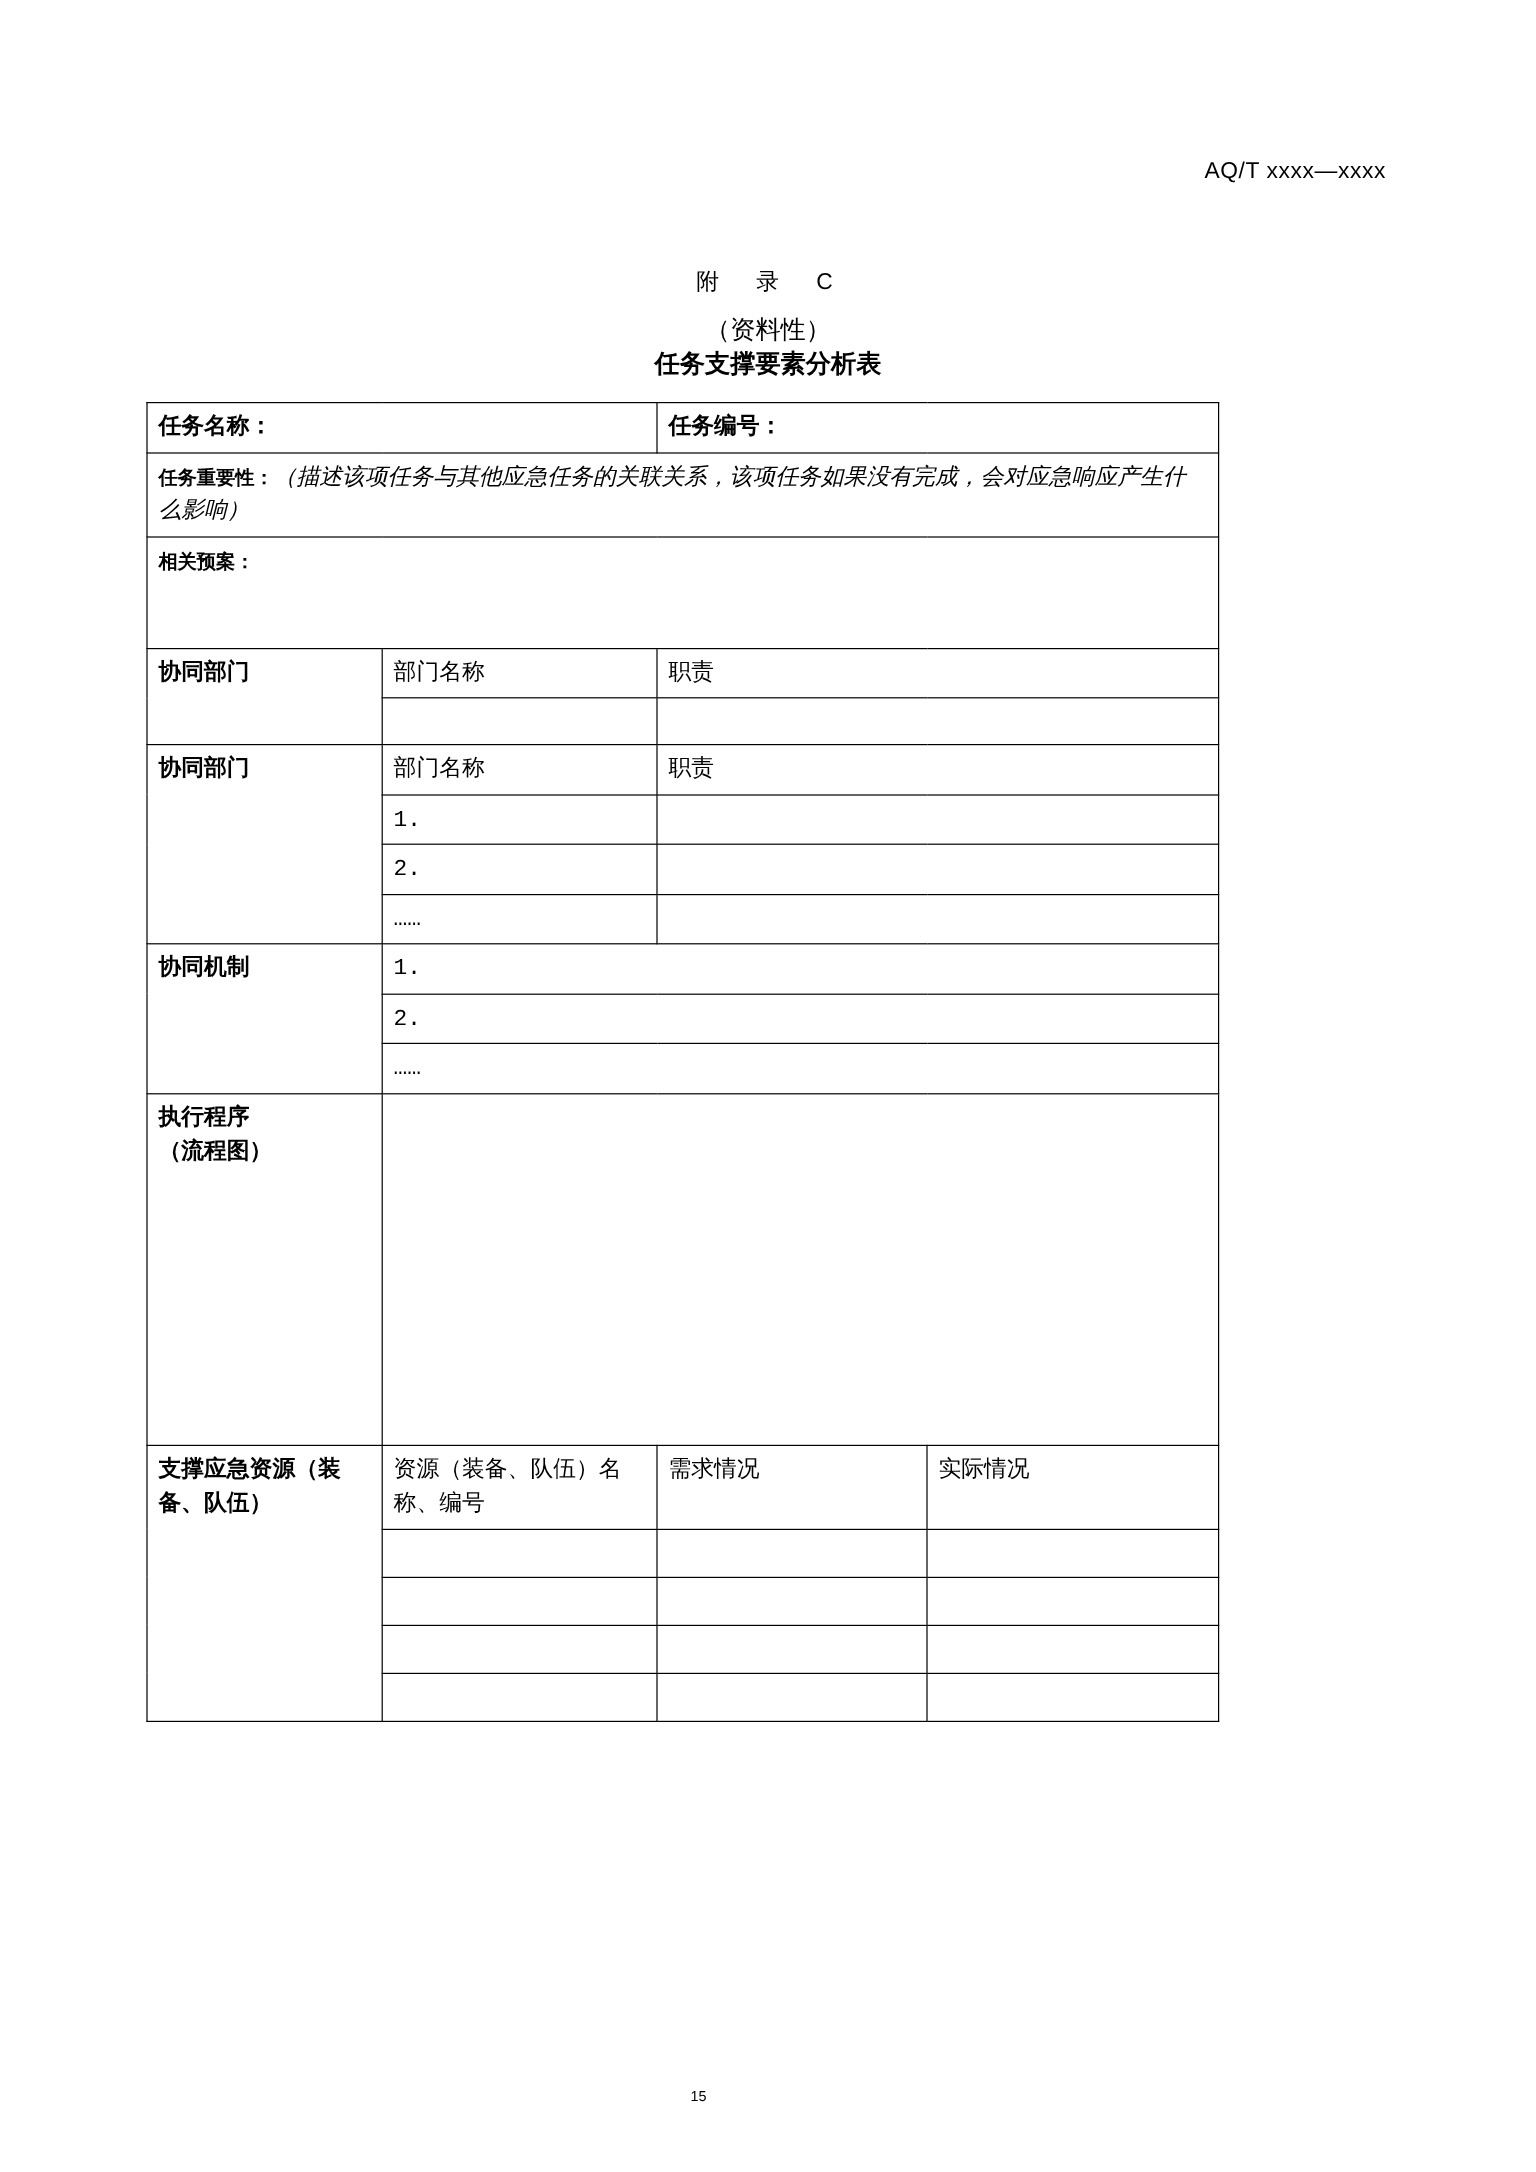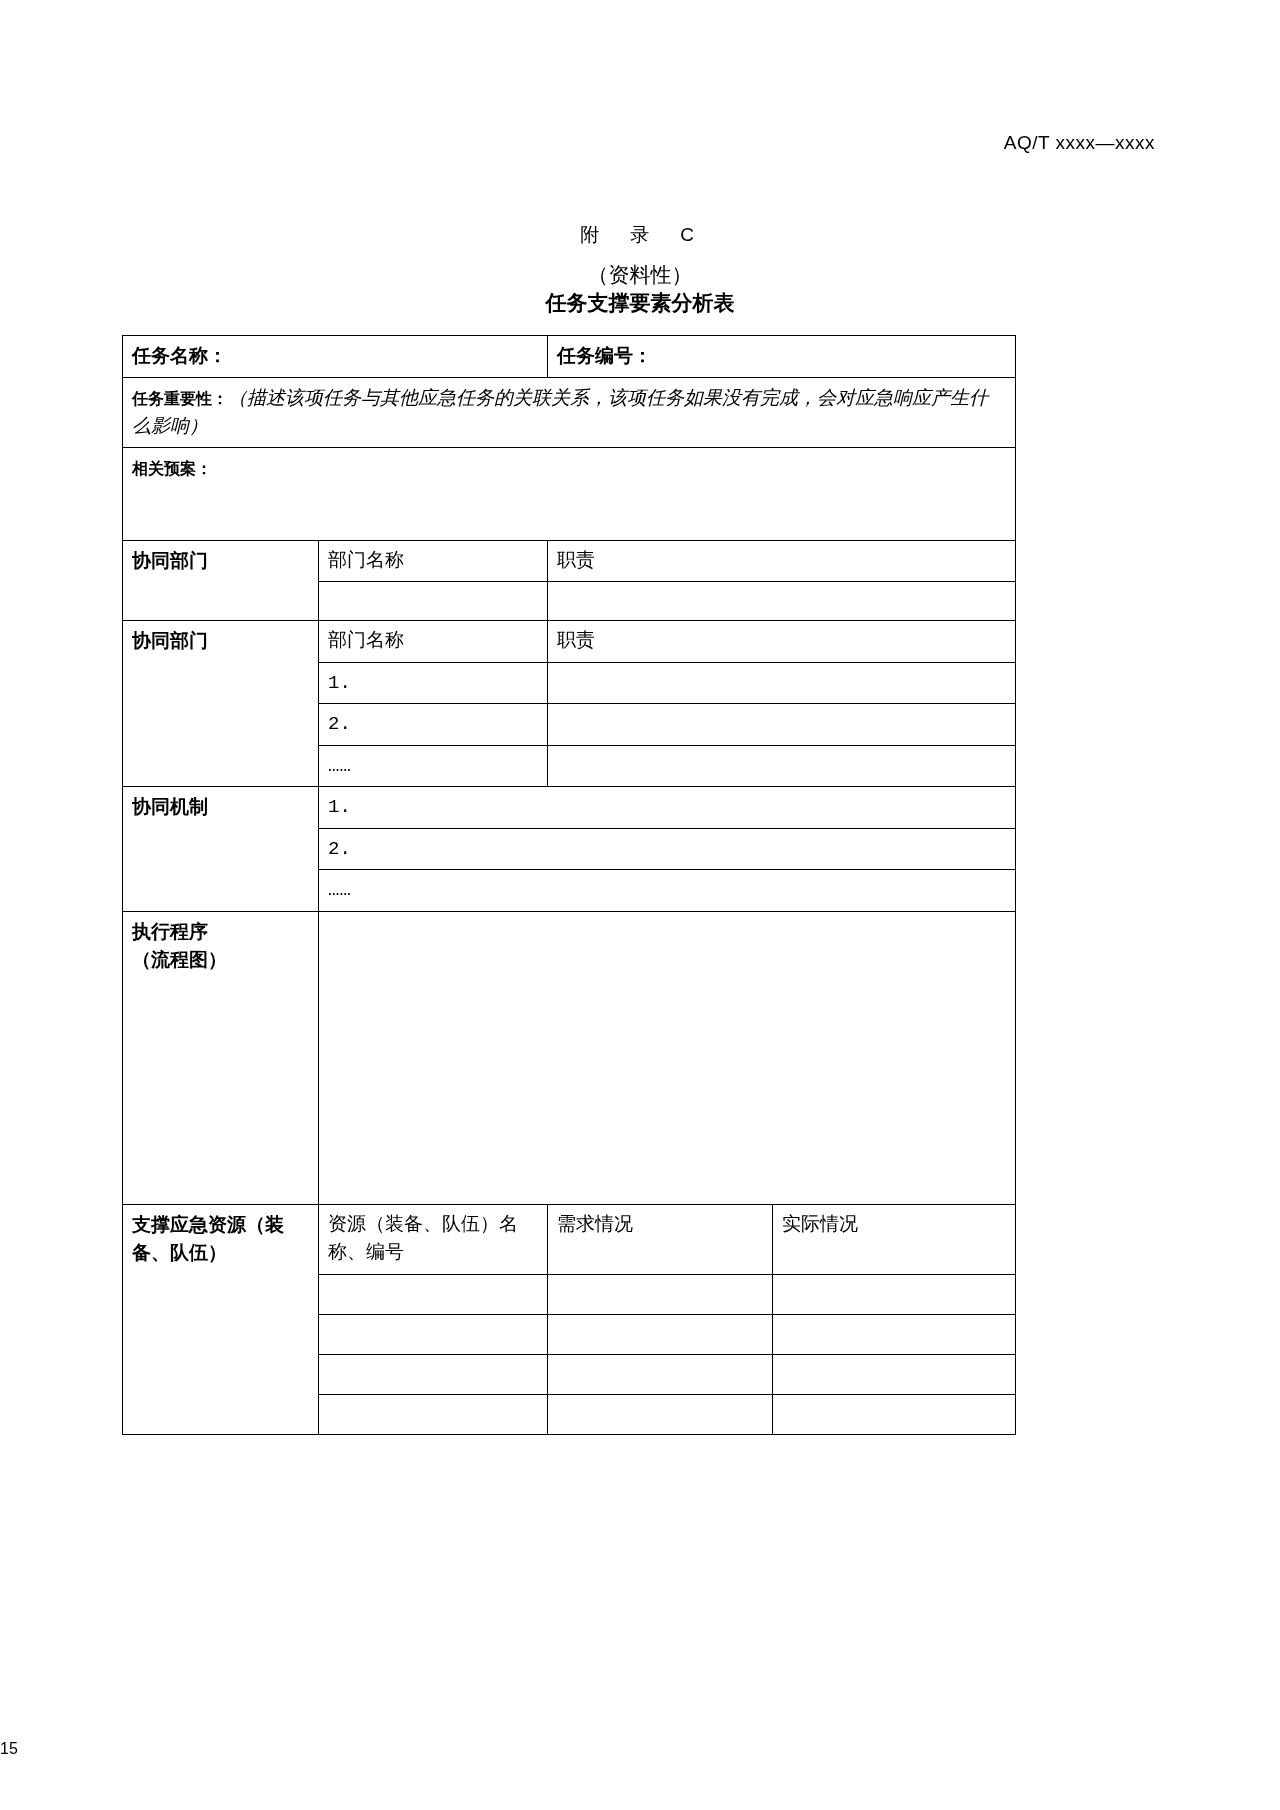--- a/index.html
+++ b/index.html
@@ -91,23 +91,23 @@
   .tall-prealert { height: 80px; }
   .row-h34 { height: 26px; }
   .row-h36 { height: 28px; }
   .flow-cell { height: 280px; }
   .res-blank { height: 27px; }
   .footer-page {
     position: absolute;
     left: 0;
     top: 1740px;
     width: 1164px;
-    text-align: left;
-    font-family: "Liberation Sans", sans-serif;
-    font-size: 16px;
+    text-align: center;
+    font-family: "Liberation Sans", sans-serif;
+    font-size: 12px;
   }
   .cell-mid { vertical-align: middle; }
 </style>
 </head>
 <body>
 
 <div class="page">
 
   <div class="header-right">AQ/T xxxx—xxxx</div>
 

